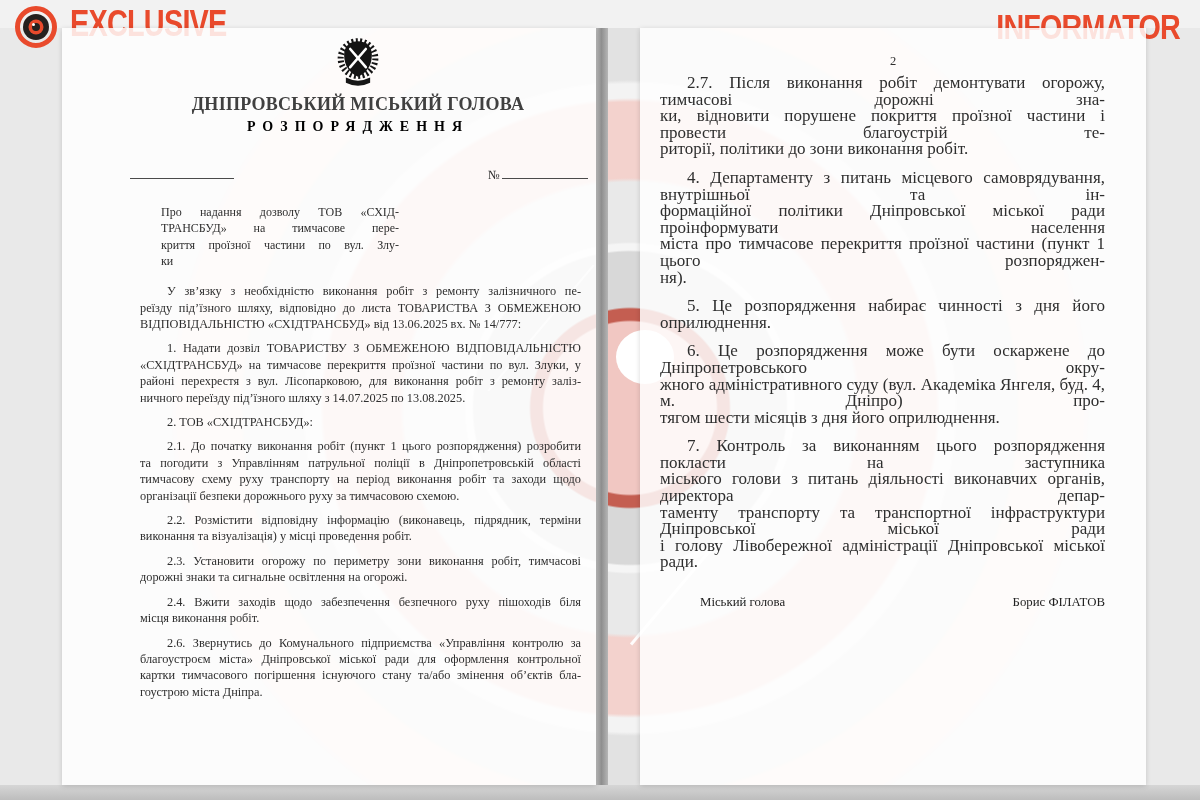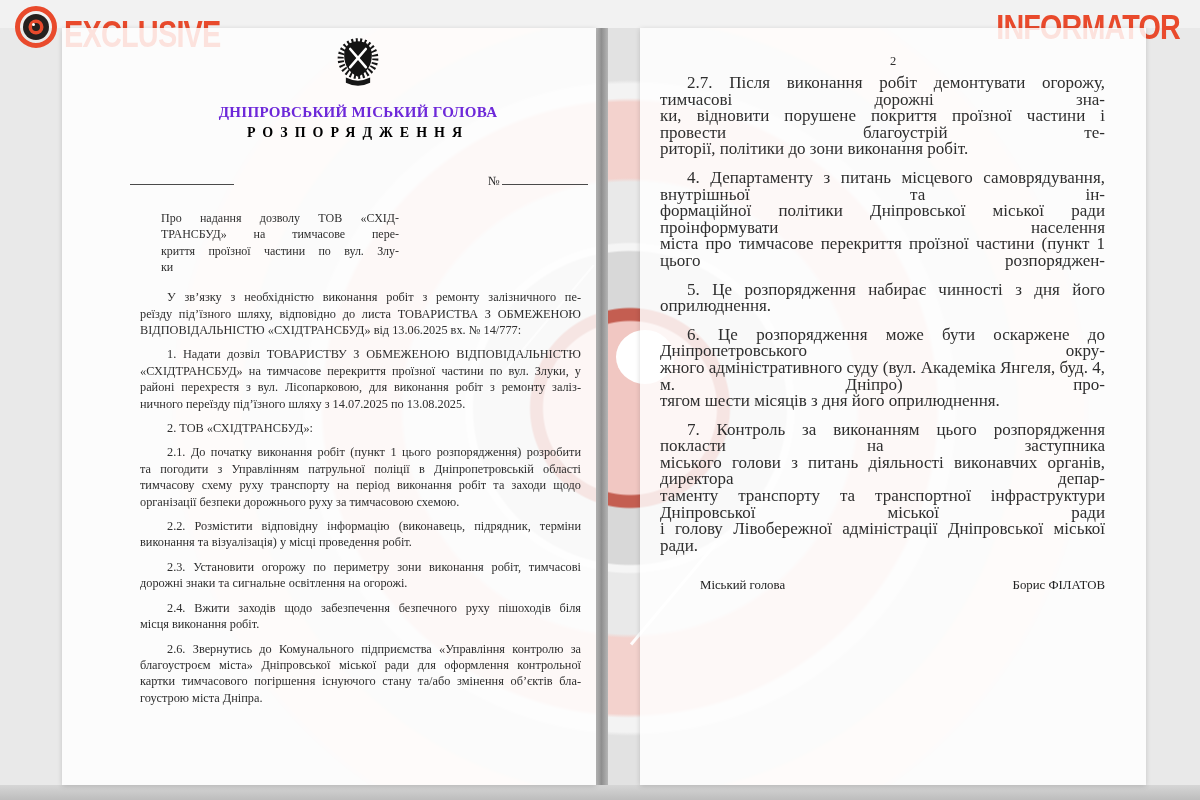--- a/index.html
+++ b/index.html
@@ -25,32 +25,32 @@
   }
   .wm-dot{position:absolute;left:616px;top:330px;width:58px;height:54px;background:#fff;border-radius:50%}
   .wm-streak{position:absolute;width:3px;background:rgba(255,255,255,.95)}
   .wm-streak.s1{left:672px;top:528px;height:132px;transform:rotate(40deg)}
   .wm-streak.s2{left:540px;top:246px;height:164px;width:2px;opacity:.7;transform:rotate(40deg)}
   .top-band{position:absolute;top:0;left:0;right:0;height:28px;background:#f2f2f2}
   .bottom-band{position:absolute;bottom:0;left:0;right:0;height:15px;background:linear-gradient(#d6d6d6,#bdbdbd)}
   .page-gap{position:absolute;left:596px;top:28px;width:12px;height:757px;
     background:linear-gradient(90deg,#bdbdbd,#8e8e8e 45%,#b5b5b5)}
   
-  .exclusive{position:absolute;left:14px;top:5px;display:flex;align-items:flex-end;gap:6px}
+  .exclusive{position:absolute;left:14px;top:5px;display:flex;align-items:flex-start;gap:12px}
   .brand-label{font-family:"Liberation Sans",sans-serif;font-weight:bold;color:#e94a2c;letter-spacing:-1px;line-height:1}
   .exclusive .brand-label{font-size:37px;transform:scaleX(.78);transform-origin:left center}
   .informator{position:absolute;right:20px;top:9px}
   .informator .brand-label{font-size:35px;transform:scaleX(.82);transform-origin:right center;display:inline-block}
   
   .page{position:absolute;top:28px;height:757px;background:rgba(255,255,255,.84);
     box-shadow:0 1px 5px rgba(0,0,0,.16);color:#2e2e2e}
   .page1{left:62px;width:534px}
   .page2{left:640px;width:506px}
   .p1-head{width:480px;margin-left:56px;text-align:center;padding-top:8px}
-  .org{font-weight:bold;font-size:15px;letter-spacing:.3px;color:#6d28d9;margin-top:12px}
+  .org{font-weight:bold;font-size:18px;letter-spacing:.3px;color:#404040;margin-top:2px}
   .doctype{font-weight:bold;font-size:14px;letter-spacing:7px;color:#000000;margin-top:4px}
   .no-row{position:relative;margin-top:30px;height:16px;font-size:12.5px}
   .blank-left{position:absolute;left:68px;top:13px;width:104px;border-bottom:1px solid #4a4a4a}
   .no-wrap{position:absolute;left:426px;top:0}
   .no-line{display:inline-block;width:86px;border-bottom:1px solid #4a4a4a;height:13px;margin-left:2px}
   .subject{width:238px;margin:23px 0 0 99px;font-size:12px;line-height:16.3px}
   .body1{margin:14px 15px 0 78px;font-size:12.3px;line-height:16.4px}
   .body2{margin:6px 41px 0 20px;font-size:17px;line-height:16.6px}
   .para{margin-bottom:8px}
   .body2 .para{margin-bottom:12px}
@@ -163,20 +163,21 @@
   <div class="body2">
       <div class="para">
         <div class="line">2.7. Після виконання робіт демонтувати огорожу, тимчасові дорожні зна-</div>
         <div class="line">ки, відновити порушене покриття проїзної частини і провести благоустрій те-</div>
         <div class="line end">риторії, політики до зони виконання робіт.</div>
       </div>
       <div class="para">
         <div class="line">4. Департаменту з питань місцевого самоврядування, внутрішньої та ін-</div>
         <div class="line">формаційної політики Дніпровської міської ради проінформувати населення</div>
         <div class="line">міста про тимчасове перекриття проїзної частини (пункт 1 цього розпоряджен-</div>
+        <div class="line end">ня).</div>
       </div>
       <div class="para">
         <div class="line end">5. Це розпорядження набирає чинності з дня його оприлюднення.</div>
       </div>
       <div class="para">
         <div class="line">6. Це розпорядження може бути оскаржене до Дніпропетровського окру-</div>
         <div class="line">жного адміністративного суду (вул. Академіка Янгеля, буд. 4, м. Дніпро) про-</div>
         <div class="line end">тягом шести місяців з дня його оприлюднення.</div>
       </div>
       <div class="para">

